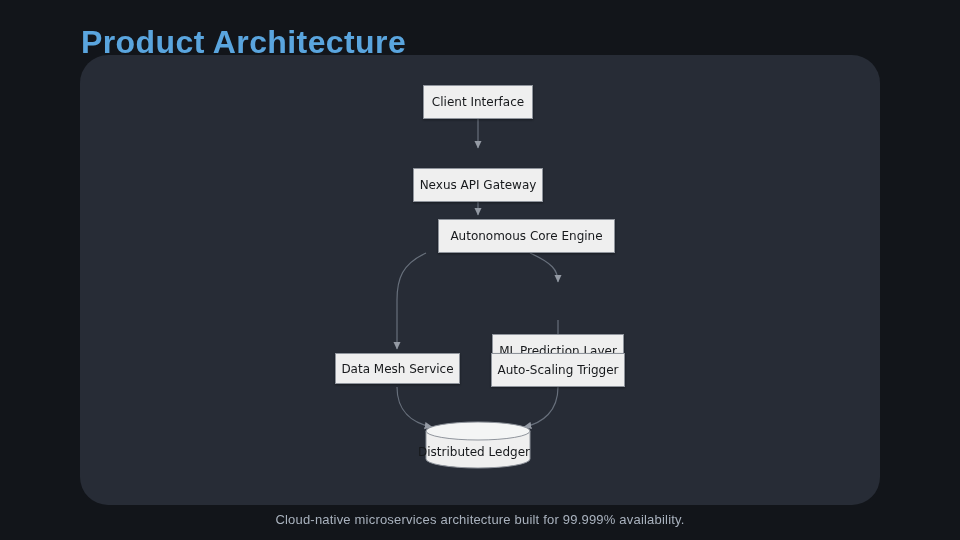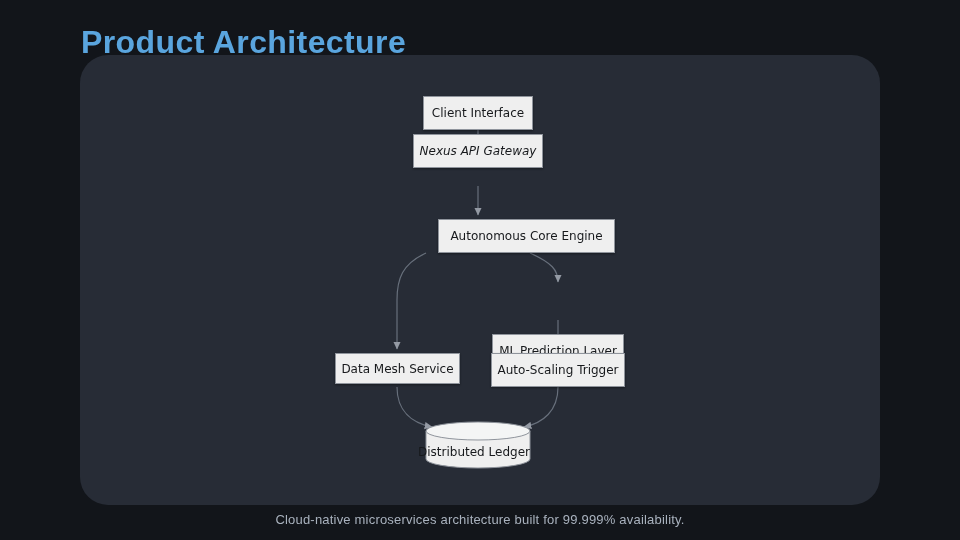--- a/index.html
+++ b/index.html
@@ -58,25 +58,25 @@
     <path d="M558,320 L558,349" marker-end="url(#arrow)"></path>
     <path d="M397,387 C397,411 412,423 432,427" marker-end="url(#arrow)"></path>
     <path d="M558,387 C558,411 543,423 524,427" marker-end="url(#arrow)"></path>
   </g>
   <g>
     <path d="M426,431 L426,459 A52,9 0 0 0 530,459 L530,431" fill="#efefef" stroke="#8f949c" stroke-width="1"></path>
     <ellipse cx="478" cy="431" rx="52" ry="9" fill="#f4f5f5" stroke="#8f949c" stroke-width="1"></ellipse>
   </g>
 </svg>
 
-<div class="node" style="left:423px;top:96px;width:110px;height:34px;">
+<div class="node" style="left:423px;top:85px;width:110px;height:34px;">
   <span>Client Interface</span>
 </div>
 
-<div class="node" style="left:413px;top:134px;width:130px;height:34px;font-style:italic;">
+<div class="node" style="left:413px;top:168px;width:130px;height:34px;">
   <span>Nexus API Gateway</span>
 </div>
 
 <div class="node" style="left:399px;top:219px;width:177px;height:34px;margin-left:39px;">
   <span>Autonomous Core Engine</span>
 </div>
 
 <div class="node" style="left:492px;top:286px;width:132px;height:34px;margin-top:48px;">
   <span>ML Prediction Layer</span>
 </div>

